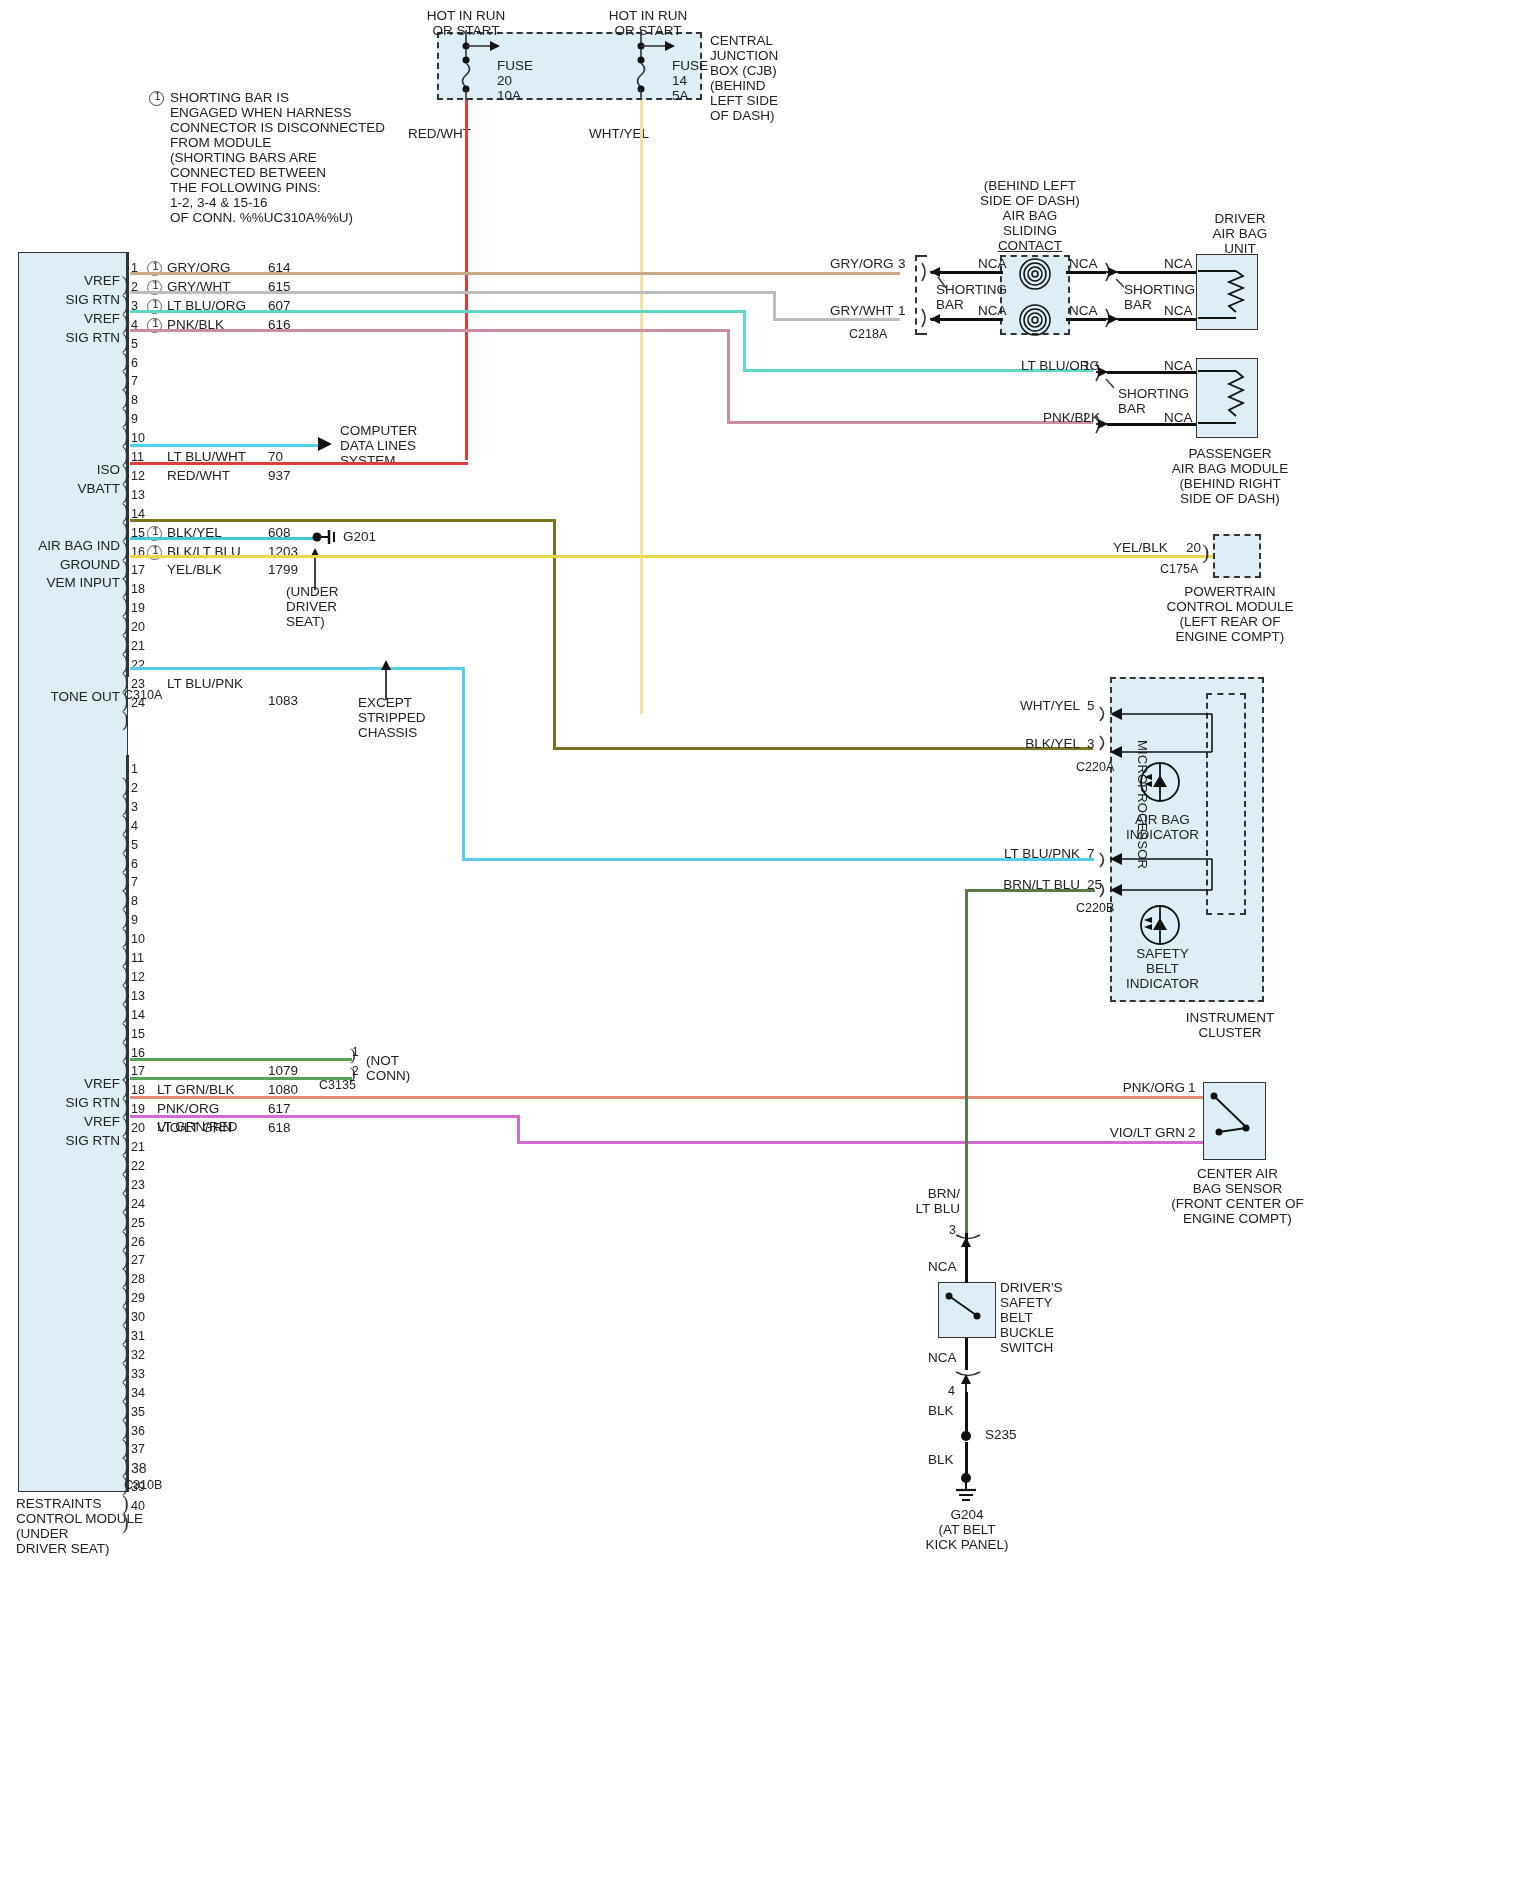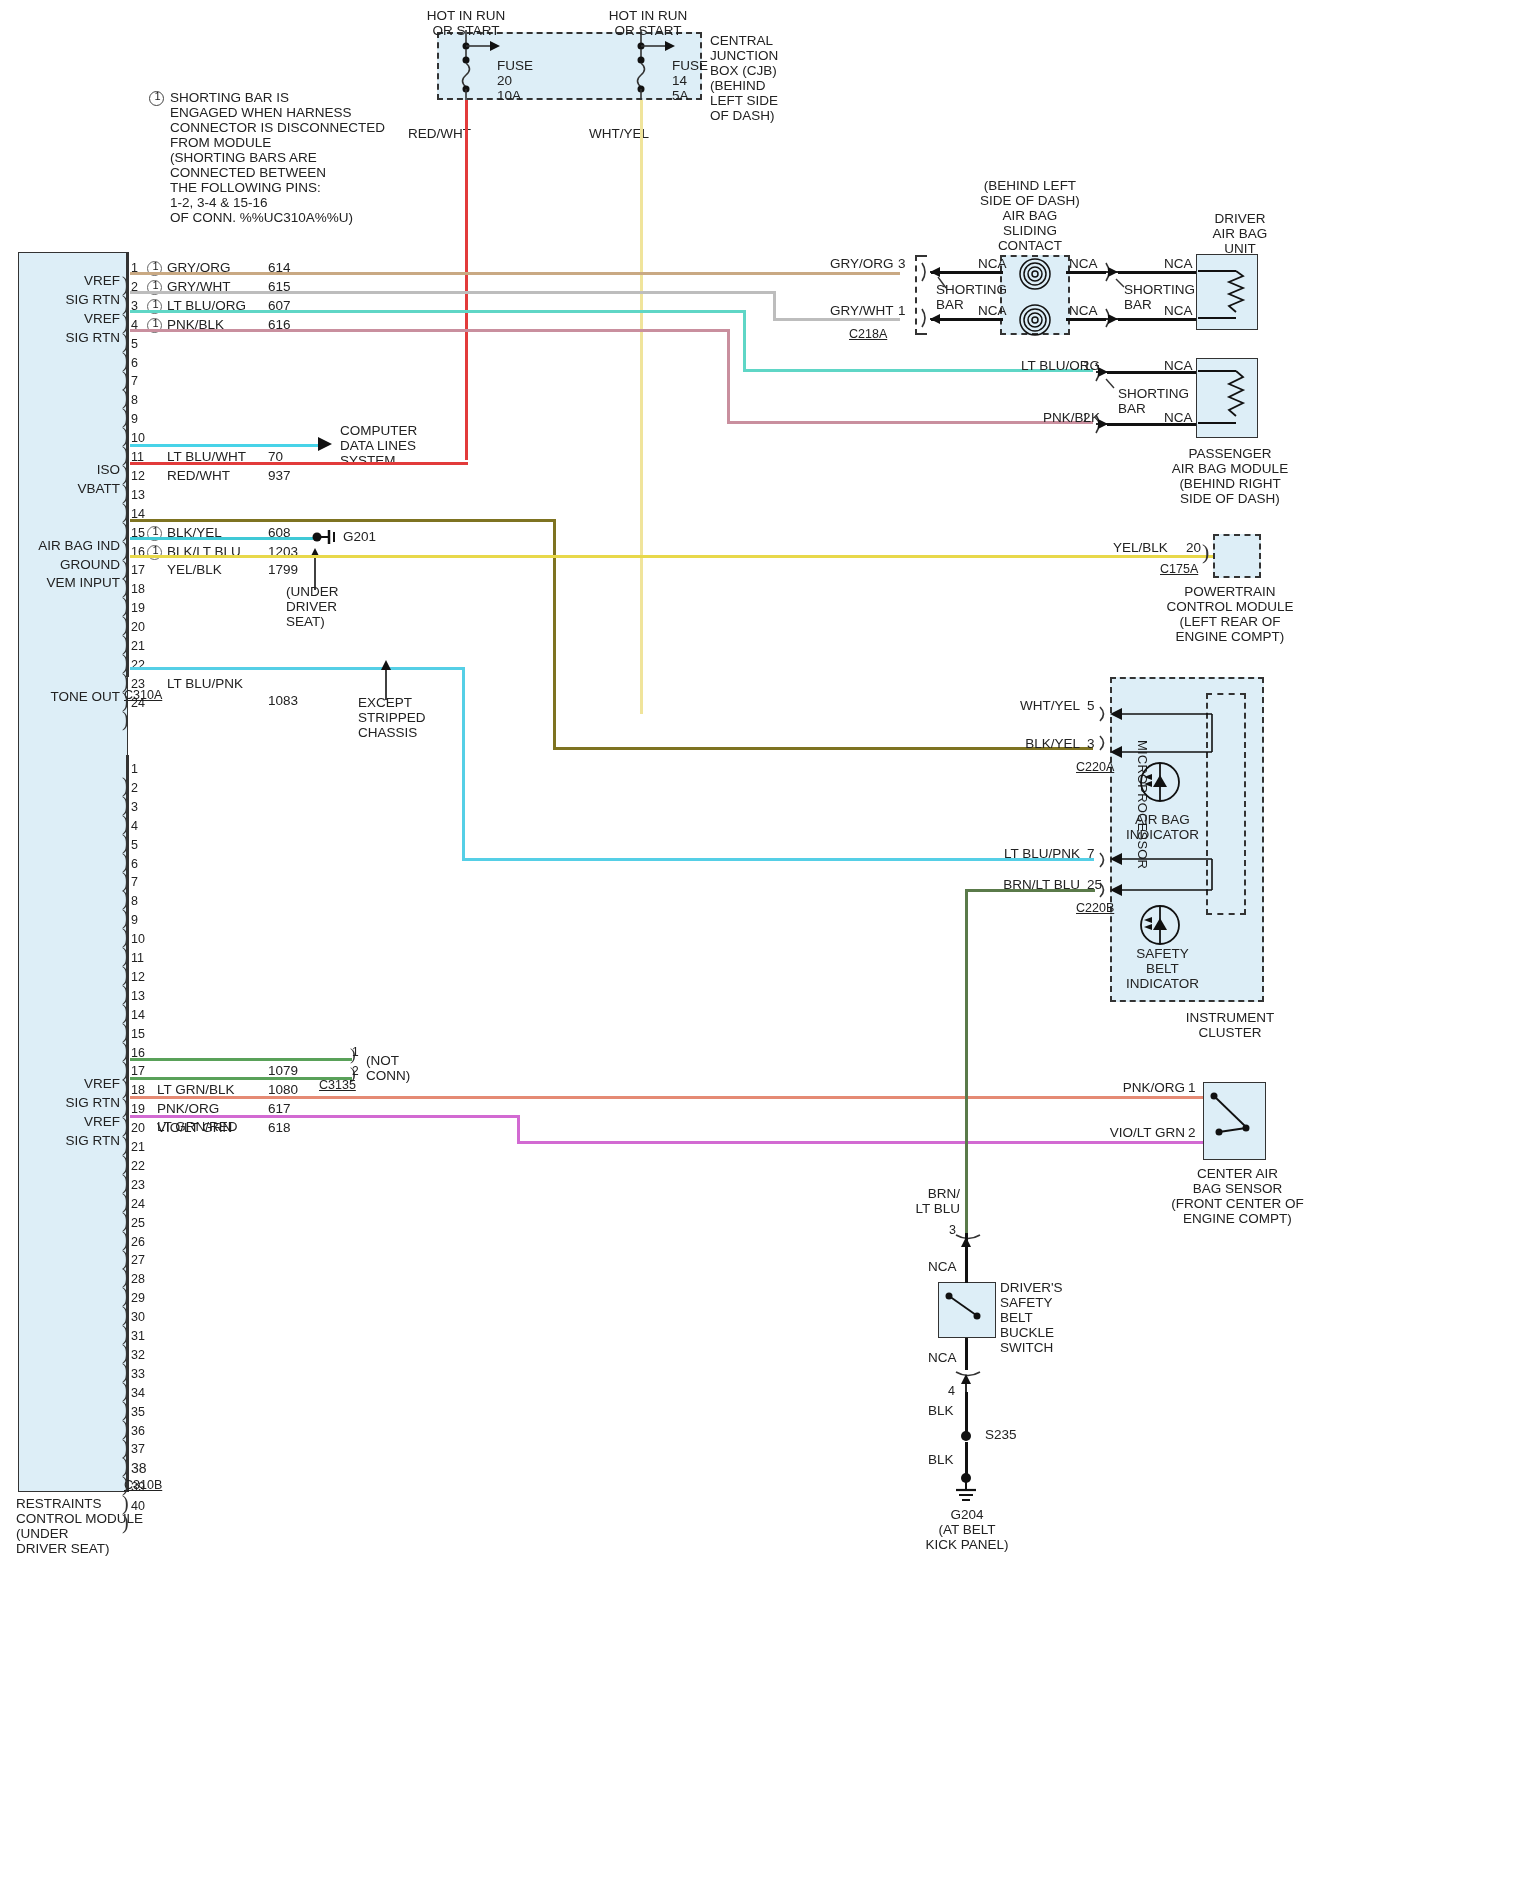--- a/index.html
+++ b/index.html
@@ -9,21 +9,21 @@
   .t.c{text-align:center;}
   .t.r{text-align:right;}
   .bx{position:absolute;box-sizing:border-box;}
   .fill{background:#ddeef7;}
   .solid{border:1.6px solid #333;}
   .dash{border:2px dashed #333;}
   .wire{position:absolute;}
   .h{height:3px;}
   .v{width:3px;}
   .blk{background:#111;}
-  .lbl-u{text-decoration:underline;}
+  .lbl-u{}
   svg{position:absolute;overflow:visible;}
   .brace{position:absolute;font-size:20px;color:#333;line-height:1;font-family:"Liberation Serif",serif;}
 </style>
 </head>
 <body>
 
 <div id="sheet">
 
   <div class="bx" style="left:149px;top:91px;width:15px;height:15px;border:1.2px solid #444;border-radius:50%;">
     <div style="position:absolute;left:0;top:-2px;width:15px;text-align:center;font-size:11px;">1</div>
@@ -370,21 +370,21 @@
   <div class="wire v" style="left:517px;top:1115px;height:29px;background:#d26ad2;"></div>
   <div class="wire h" style="left:517px;top:1141px;width:688px;background:#d26ad2;"></div>
 
   <div class="wire h" style="left:965px;top:889px;width:130px;background:#5a7a4a;"></div>
   <div class="wire v" style="left:965px;top:889px;height:344px;background:#5a7a4a;"></div>
 
   <div class="t c" style="left:940px;top:178px;width:180px;">(BEHIND LEFT</div>
   <div class="t c" style="left:940px;top:193px;width:180px;">SIDE OF DASH)</div>
   <div class="t c" style="left:940px;top:208px;width:180px;">AIR BAG</div>
   <div class="t c" style="left:940px;top:223px;width:180px;">SLIDING</div>
-  <div class="t c" style="left:940px;top:238px;width:180px;">CONTACT</div>
+  <div class="t c" style="left:940px;top:238px;width:180px;text-decoration:underline;">CONTACT</div>
 
   <div class="bx dash fill" style="left:1000px;top:255px;width:70px;height:80px;"></div>
   <svg style="left:1008px;top:258px;width:56px;height:76px;">
     <g fill="none" stroke="#111" stroke-width="1.5">
       <circle cx="27" cy="16" r="3"></circle>
         <circle cx="27" cy="16" r="7"></circle>
         <circle cx="27" cy="16" r="11"></circle>
         <circle cx="27" cy="16" r="15"></circle>
       <circle cx="27" cy="62" r="3"></circle>
         <circle cx="27" cy="62" r="7"></circle>

